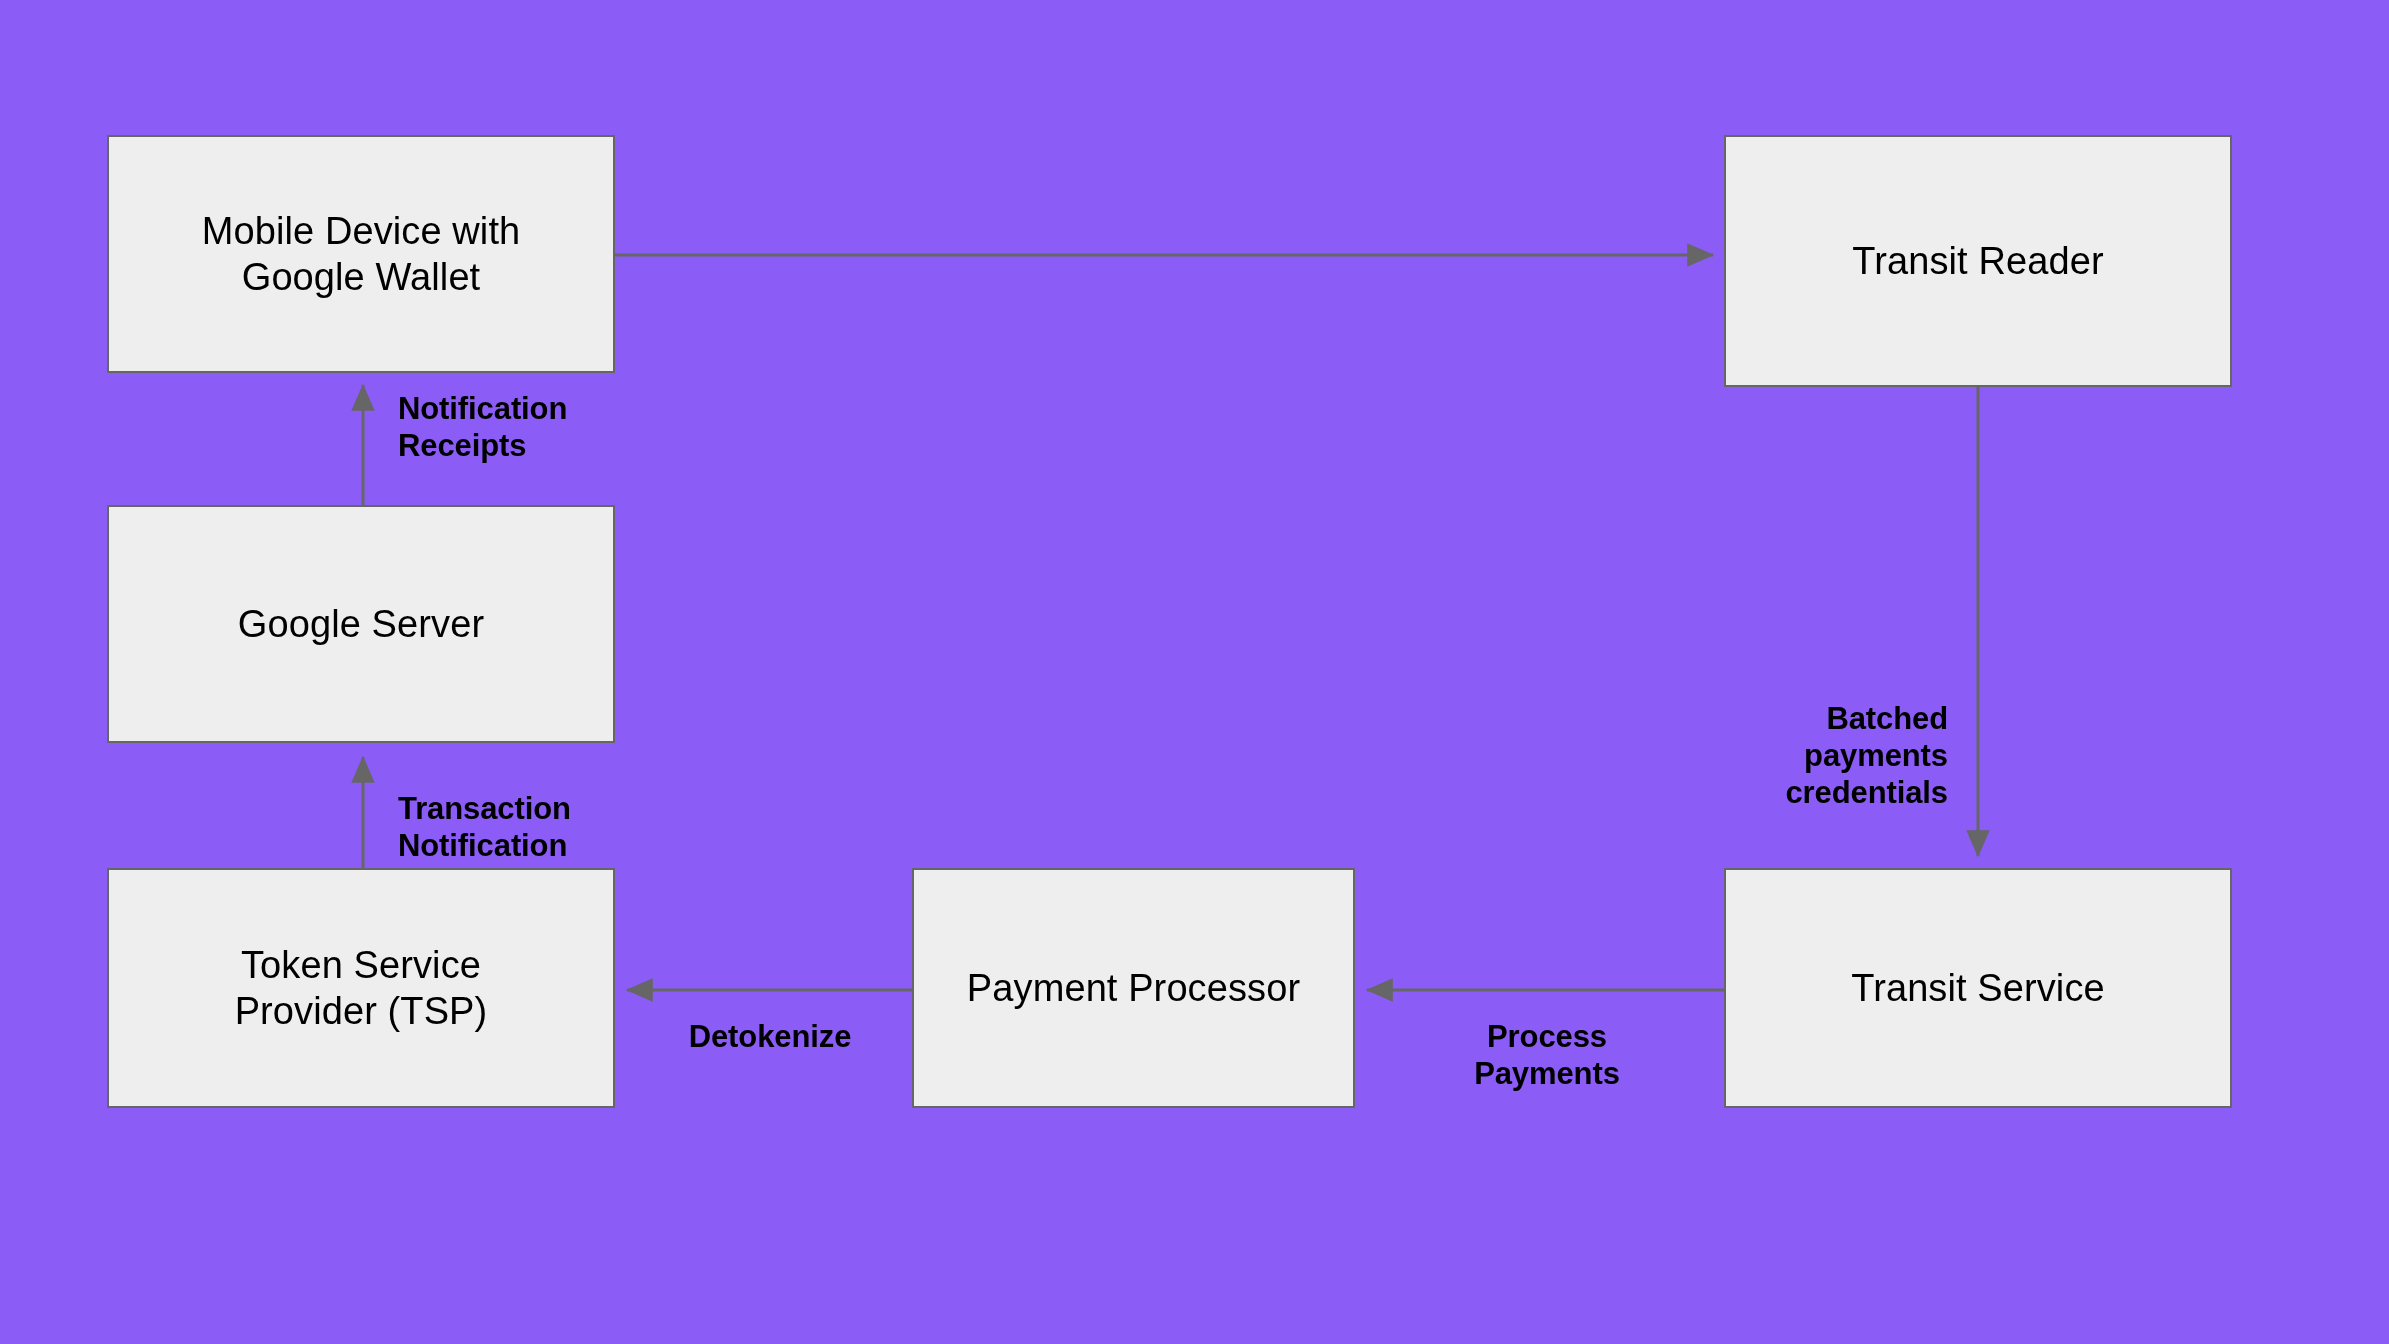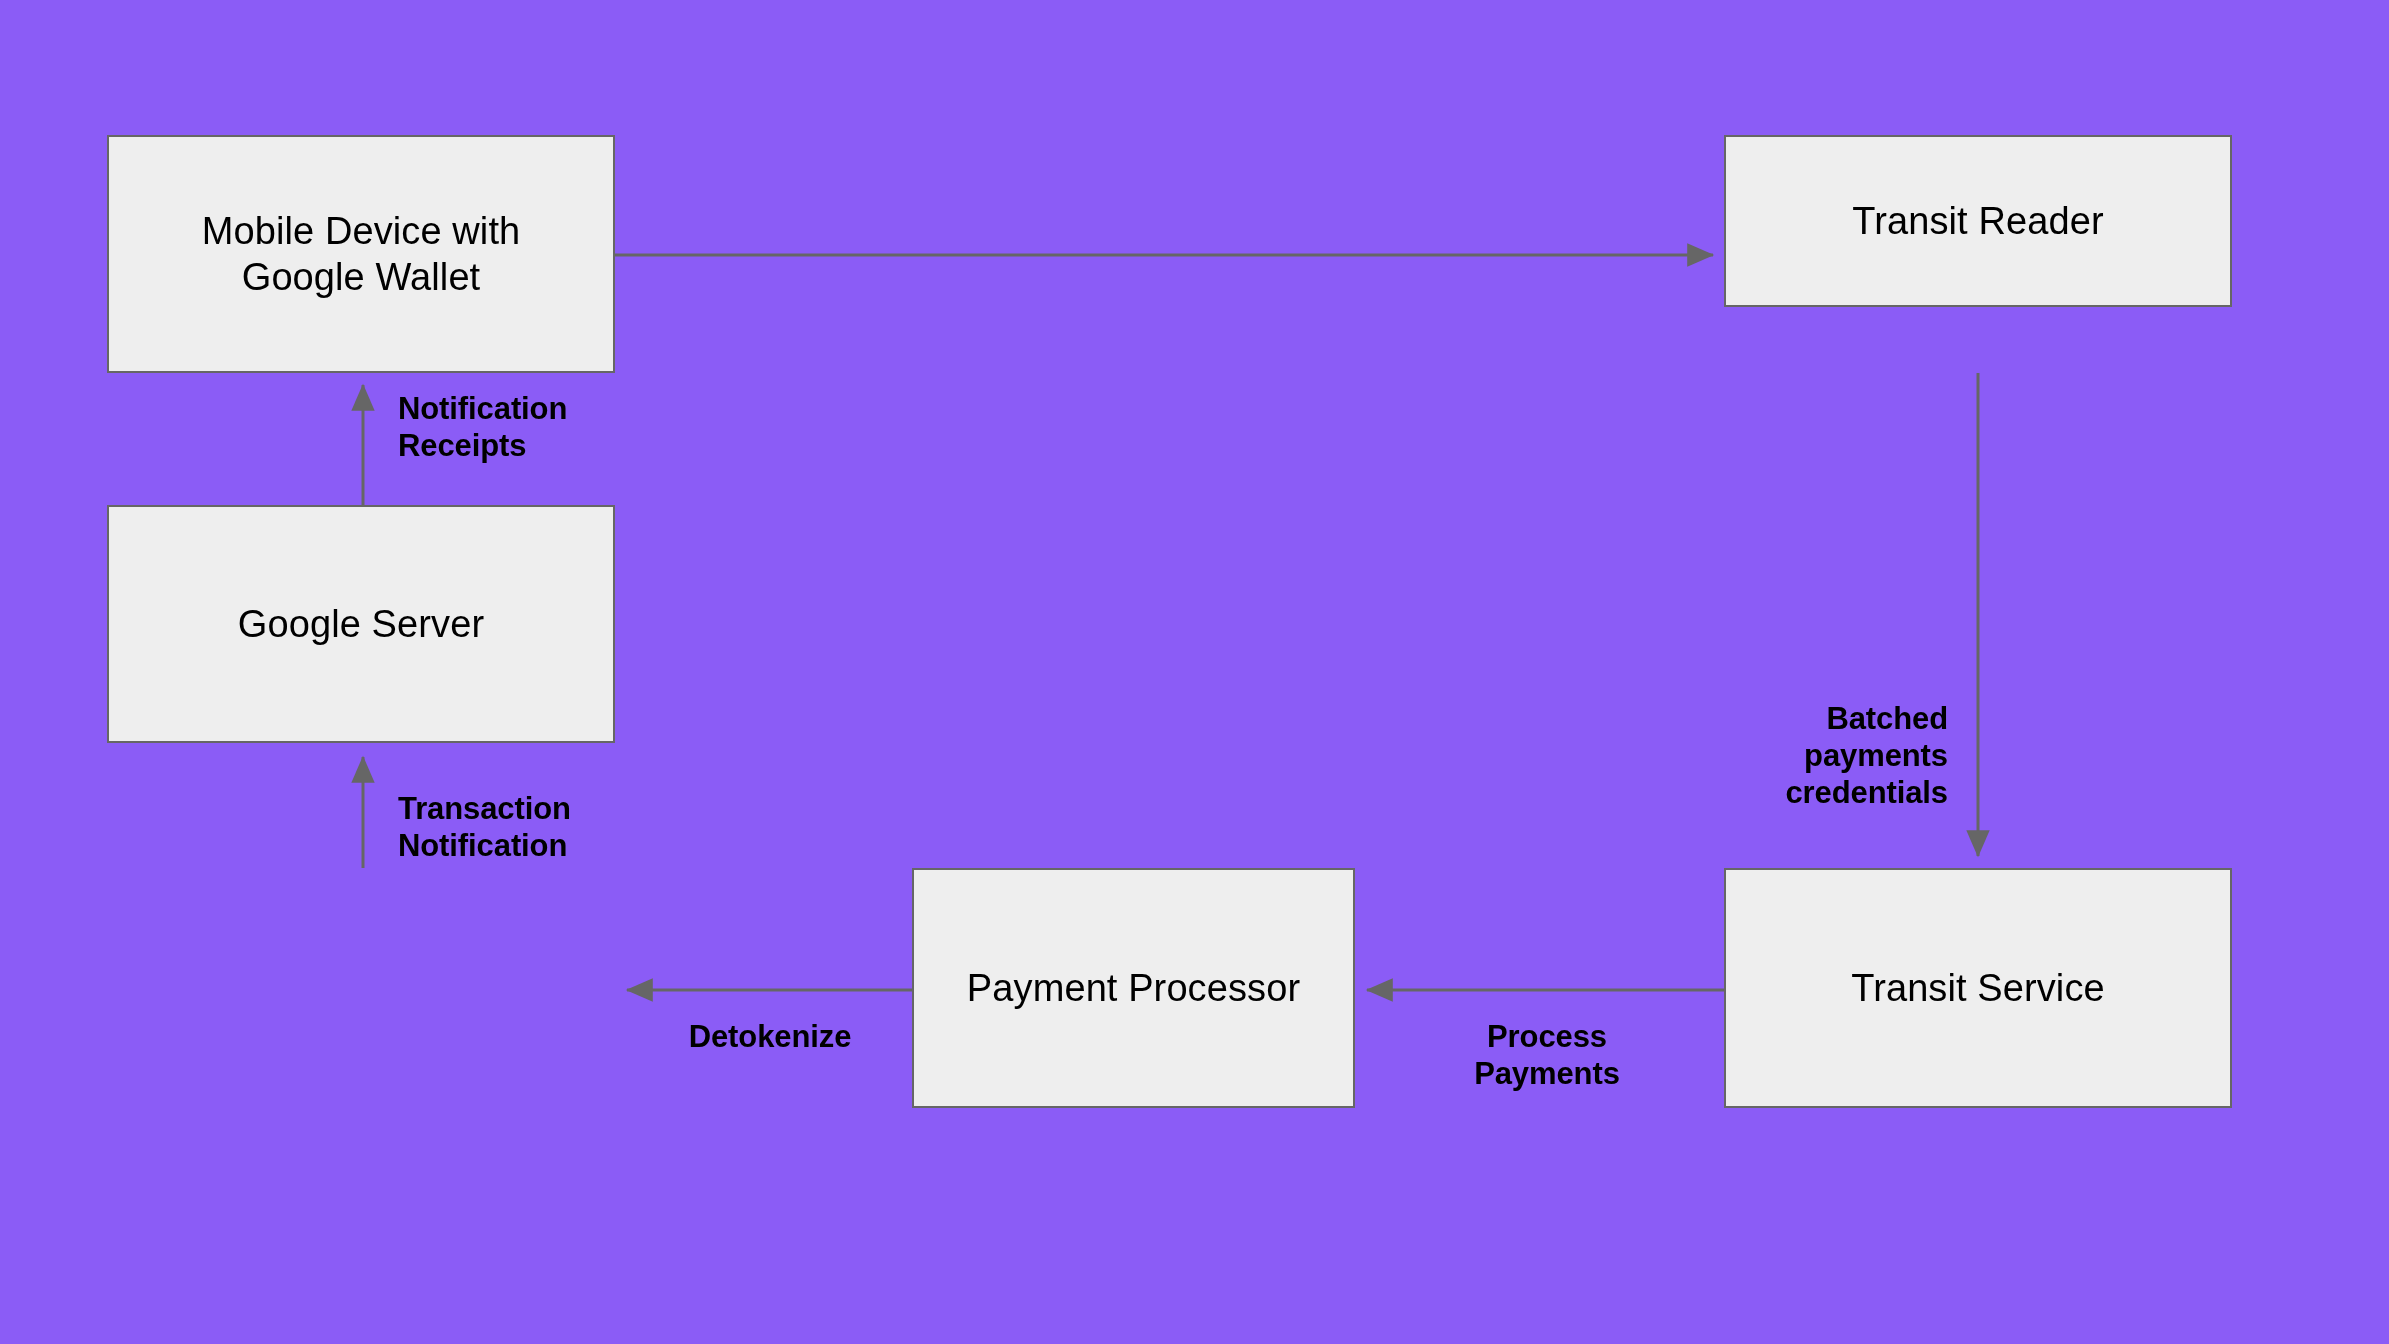--- a/index.html
+++ b/index.html
@@ -94,26 +94,30 @@
 
   <div class="node" style="left:107px; top:135px; width:508px; height:238px;">
     <span class="node-label">Mobile Device with
 Google Wallet</span>
   </div>
 
   <div class="node" style="left:107px; top:505px; width:508px; height:238px;">
     <span class="node-label">Google Server</span>
   </div>
 
+  <div class="node" style="left:107px; top:868px; width:508px; height:240px;">
+    <span class="node-label">Token Service
+Provider (TSP)</span>
+  </div>
 
   <div class="node" style="left:912px; top:868px; width:443px; height:240px;">
     <span class="node-label">Payment Processor</span>
   </div>
 
-  <div class="node" style="left:1724px; top:135px; width:508px; height:172px;">
+  <div class="node" style="left:1724px; top:135px; width:508px; height:252px;">
     <span class="node-label">Transit Reader</span>
   </div>
 
   <div class="node" style="left:1724px; top:868px; width:508px; height:240px;">
     <span class="node-label">Transit Service</span>
   </div>
 
 
 
   <div class="edge-label el-right" style="left:1548px; top:700px; width:400px;">Batched

